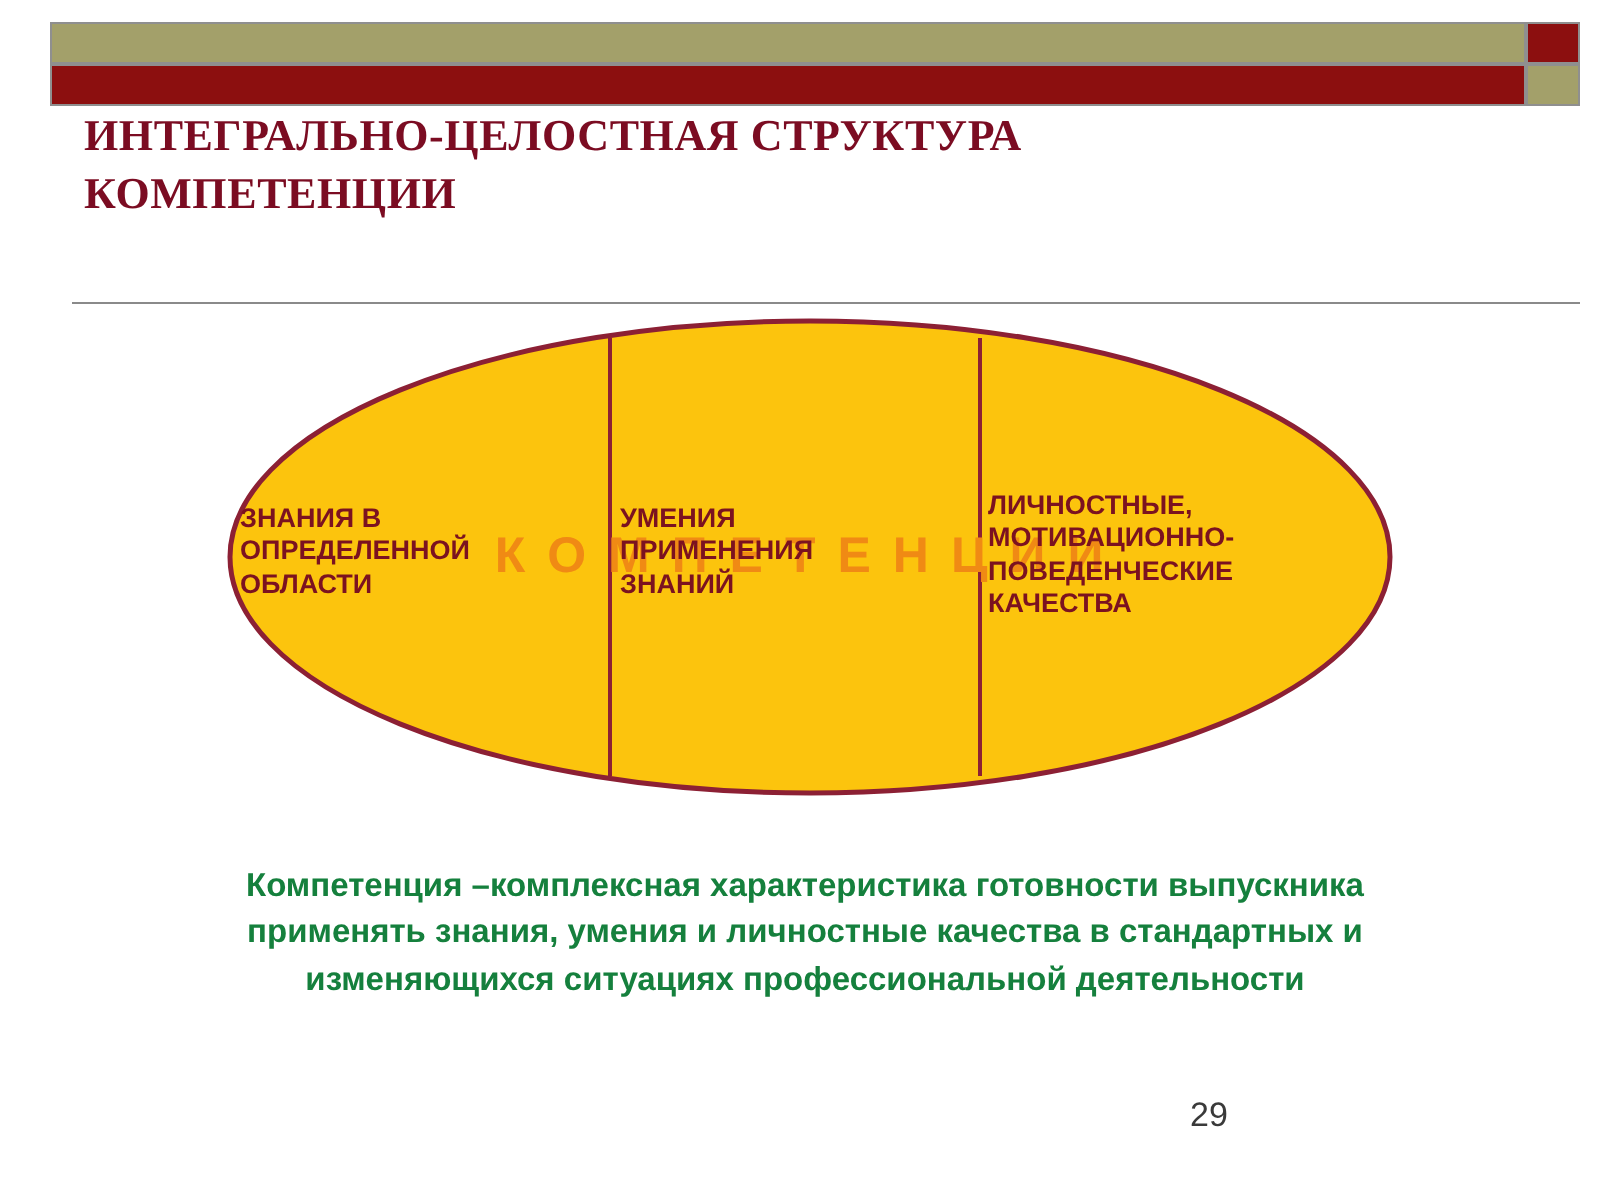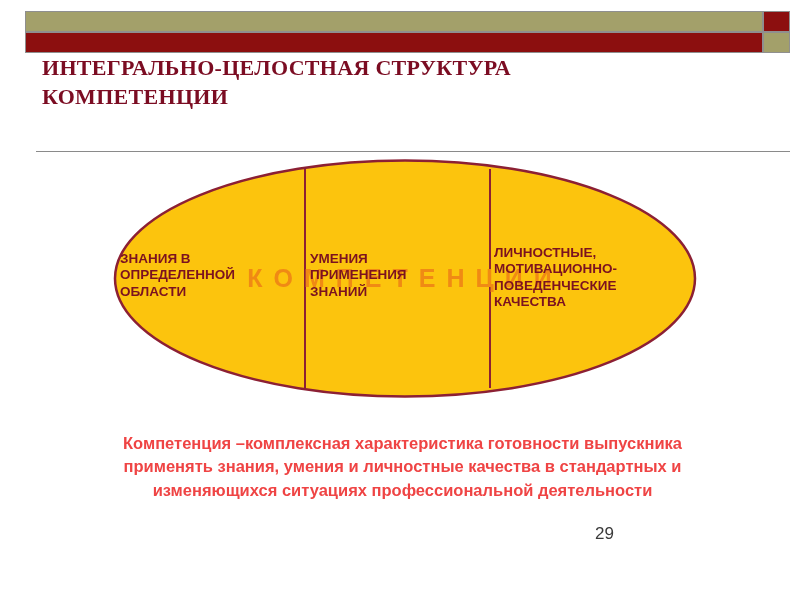--- a/index.html
+++ b/index.html
@@ -125,28 +125,28 @@
   .caption {
     position: absolute;
     left: 95px;
     top: 432px;
     width: 615px;
     text-align: center;
     font-family: "Liberation Sans", sans-serif;
     font-weight: bold;
     font-size: 16.5px;
     line-height: 1.42;
-    color: #ef4444;
+    color: #15803d;
   }
 
   
   .page-number {
     position: absolute;
     left: 595px;
-    top: 524px;
+    top: 548px;
     font-family: "Liberation Sans", sans-serif;
     font-size: 17px;
     color: #3a3a3a;
   }
 </style>
 </head>
 <body>
 
 <div id="slide">
 

